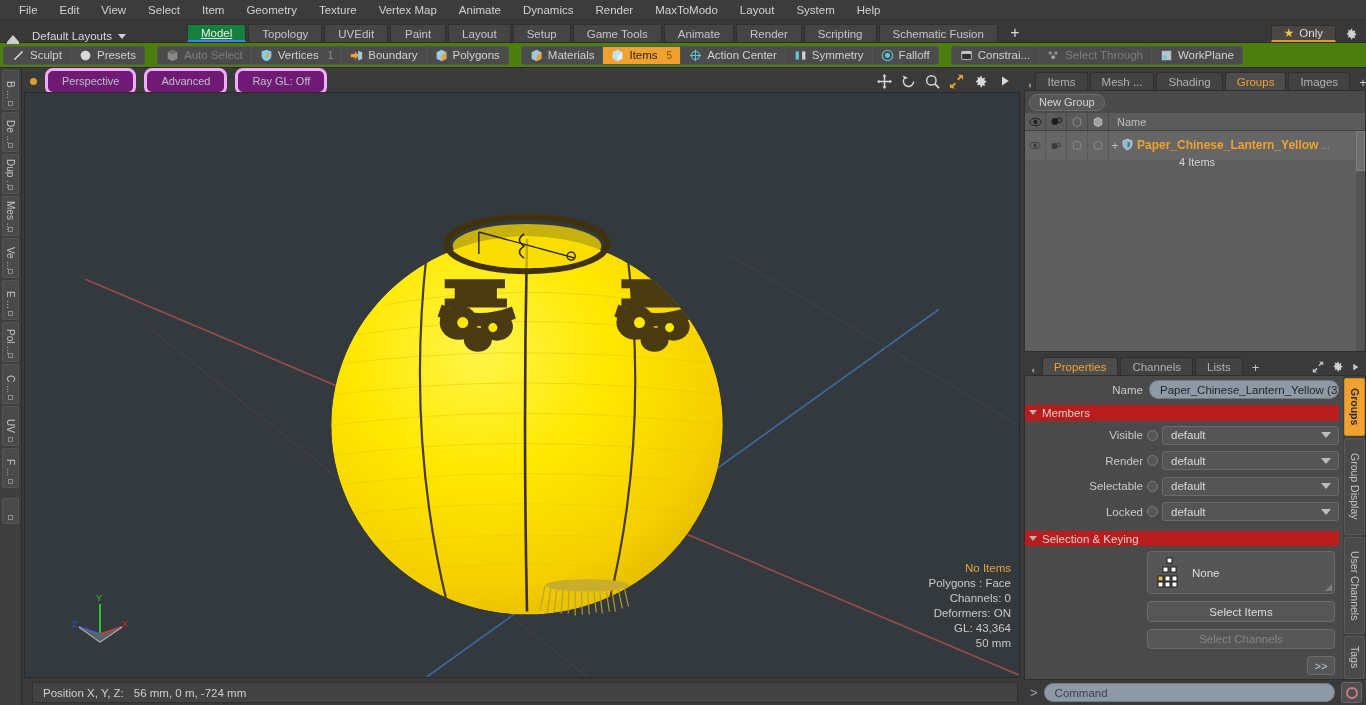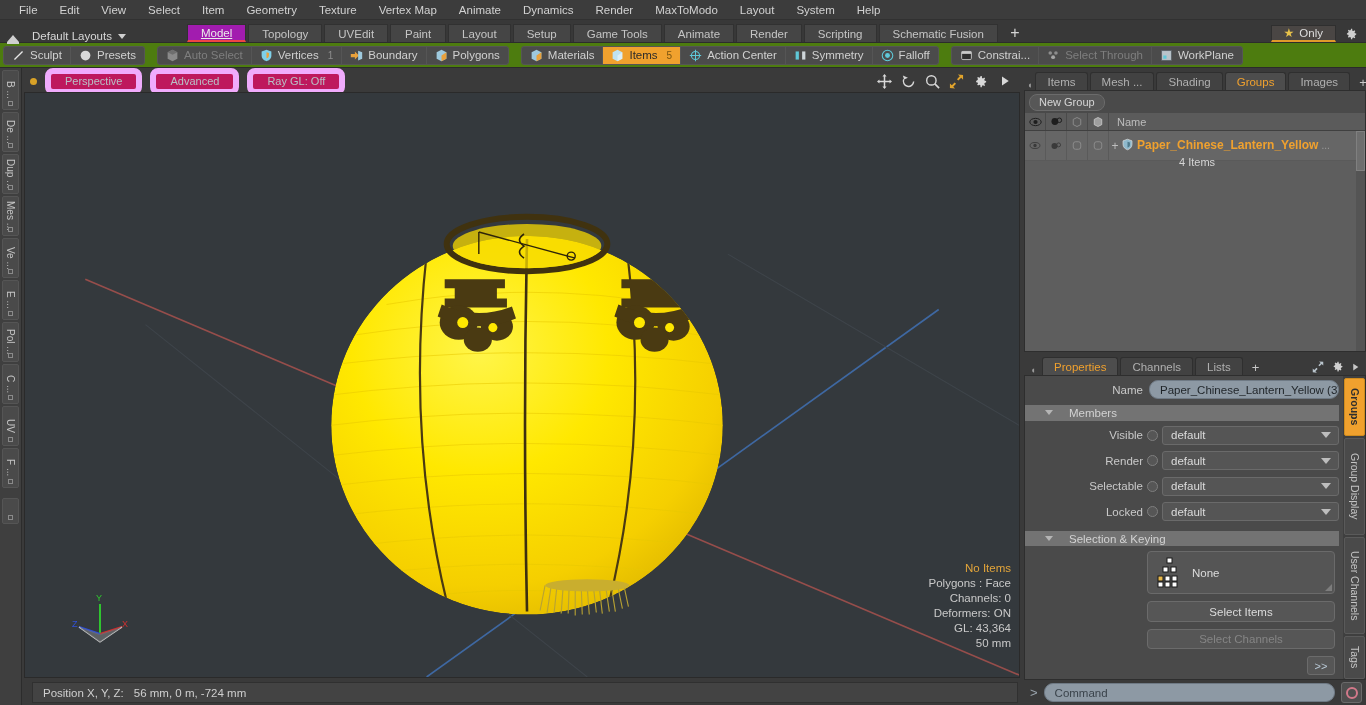--- a/index.html
+++ b/index.html
@@ -29,21 +29,21 @@
   .tri-up{ width:0;height:0;border-left:6px solid transparent;border-right:6px solid transparent;border-bottom:7px solid #cfcfcf; position:relative;}
   .tri-up:after{content:"";position:absolute;left:-6px;top:7px;width:12px;height:2px;background:#cfcfcf;}
   .layout-name{ display:flex; align-items:center; padding:0 6px; font-size:11.5px; color:#d8d8d8; }
   .caret{ width:0;height:0;border-left:4px solid transparent;border-right:4px solid transparent;border-top:5px solid #cfcfcf; margin-left:6px; }
   .tabs-wrap{ display:flex; align-items:stretch; margin-left:55px; }
   .ltab{
     min-width:56px; padding:0 13px; display:flex; align-items:center; justify-content:center;
     font-size:11.5px; color:#c5c5c5; background:#454545; margin-right:2px;
     border:1px solid #313131; border-bottom:none; cursor:default; white-space:nowrap;
   }
-  .ltab.active{ background:#a21caf; color:#eaeaea; border-bottom:2px solid #ef4444;text-decoration:underline; }
+  .ltab.active{ background:#15803d; color:#eaeaea; border-bottom:2px solid #3b82f6;text-decoration:underline; }
   .plus-tab{ width:30px; display:flex;align-items:center;justify-content:center; font-size:16px; color:#d5d5d5; cursor:default;}
   .right-cluster{ margin-left:auto; display:flex; align-items:stretch; }
   .only-btn{
     display:flex;align-items:center;gap:5px;padding:0 12px;background:#4a4644;
     border:1px solid #2f2f2f;border-bottom:2px solid #e09a2a; font-size:11.5px;color:#dedede;cursor:default;
   }
   .star{ color:#e8c24a; font-size:12px; }
   .gear-tab{ width:30px; display:flex;align-items:center;justify-content:center; cursor:default;}
 
   
@@ -76,22 +76,22 @@
   }
   .vtab span{ writing-mode:vertical-rl; font-size:10px; color:#c4c4c4; letter-spacing:0; white-space:nowrap; }
   .vtab .sq{ position:absolute; bottom:3px; left:50%; margin-left:-2.5px; width:5px;height:5px;border:1px solid #8a8a8a; }
   .vtab.blank{ height:26px; margin-top:8px; }
 
   
   .vpcol{ flex:1 1 auto; display:flex; flex-direction:column; min-width:0; padding:2px 2px 0 2px; }
   .vpheader{ height:22px; display:flex; align-items:center; flex:0 0 22px; background:#3a3a3a; gap:8px; padding-left:6px;}
   .dot{ width:7px;height:7px;border-radius:50%;background:#d9a227; flex:0 0 7px;}
   .pill{
-    height:27px; padding:0 14px; border:6px solid #f0abfc; border-radius:8px;
-    display:flex;align-items:center;justify-content:center; font-size:11px;color:#b9c0c6; background:#be185d; cursor:default;
+    height:27px; padding:0 14px; border:3px solid #f0abfc; border-radius:8px;
+    display:flex;align-items:center;justify-content:center; font-size:11px;color:#b9c0c6; background:#701a75; cursor:default;
   }
   .vp-icons{ margin-left:auto; display:flex; align-items:center; gap:9px; padding-right:8px; }
   .vp-icons .ic{ width:15px;height:15px; display:flex;align-items:center;justify-content:center; cursor:default; }
 
   .viewport{
     flex:1 1 auto; position:relative; background:#34393d; overflow:hidden;
     border:1px solid #2a2a2a; min-height:0;
   }
   .stats{ position:absolute; right:8px; bottom:26px; text-align:right; font-size:11.5px; line-height:15px; color:#c9c9c9; }
   .stats .hl{ color:#e3a53a; }
@@ -142,21 +142,21 @@
 
   
   .prop-body{ flex:1 1 auto; background:#4a4a4a; border:1px solid #2e2e2e; display:flex; min-height:0; }
   .prop-inner{ flex:1 1 auto; padding:4px 4px 4px 0; display:flex; flex-direction:column; gap:3px; min-width:0; overflow:hidden;}
   .frow{ display:flex; align-items:center; height:19px; gap:6px; }
   .flabel{ width:118px; text-align:right; font-size:11.5px; color:#c9c9c9; flex:0 0 118px; }
   .ffield{
     flex:1 1 auto; height:19px; background:#8d99a4; border:1px solid #6f7a85; border-radius:9px;
     display:flex; align-items:center; padding:0 10px; font-size:11.5px; color:#1f2428; overflow:hidden; white-space:nowrap;
   }
-  .sect{ height:16px; background:#737373; display:flex; align-items:center; padding-left:20px; gap:16px; font-size:11.5px; color:#d2d2d2; margin:3px 0 2px 0;}
+  .sect{ height:16px; background:#b91c1c; display:flex; align-items:center; padding-left:4px; gap:5px; font-size:11.5px; color:#d2d2d2; margin:3px 0 2px 0;}
   .sect .tri{ width:0;height:0;border-left:4px solid transparent;border-right:4px solid transparent;border-top:5px solid #b5b5b5;}
   .ddrow{ display:flex; align-items:center; height:20px; gap:4px; margin-bottom:3px;}
   .ddlabel{ width:118px; text-align:right; font-size:11.5px; color:#c9c9c9; flex:0 0 118px; }
   .radio{ width:11px;height:11px;border-radius:50%;border:1px solid #7e7e7e;background:#565656; flex:0 0 11px;}
   .dd{
     flex:1 1 auto; height:19px; background:#555555; border:1px solid #6a6a6a; border-radius:3px;
     display:flex;align-items:center; padding:0 8px; font-size:11.5px; color:#dcdcdc; position:relative; cursor:default;
   }
   .dd .ar{ position:absolute; right:7px; width:0;height:0;border-left:5px solid transparent;border-right:5px solid transparent;border-top:6px solid #bdbdbd;}
   .nonebox{

